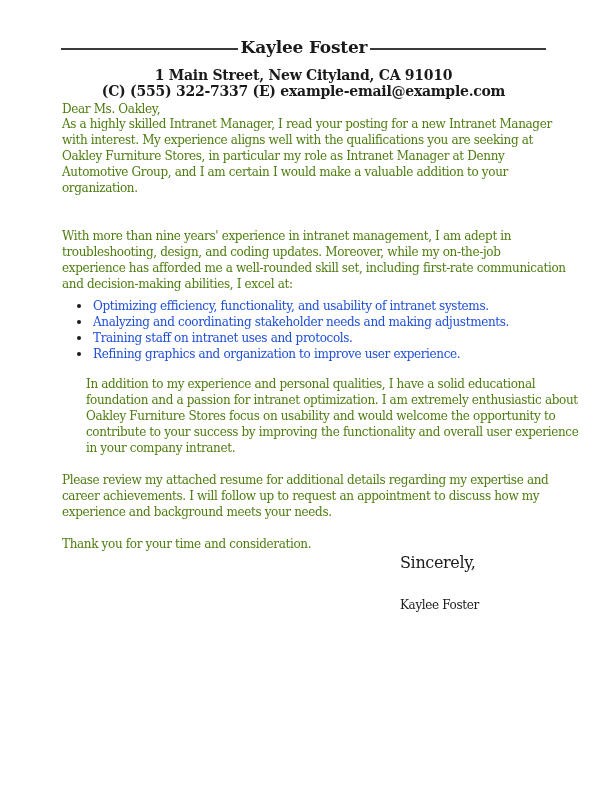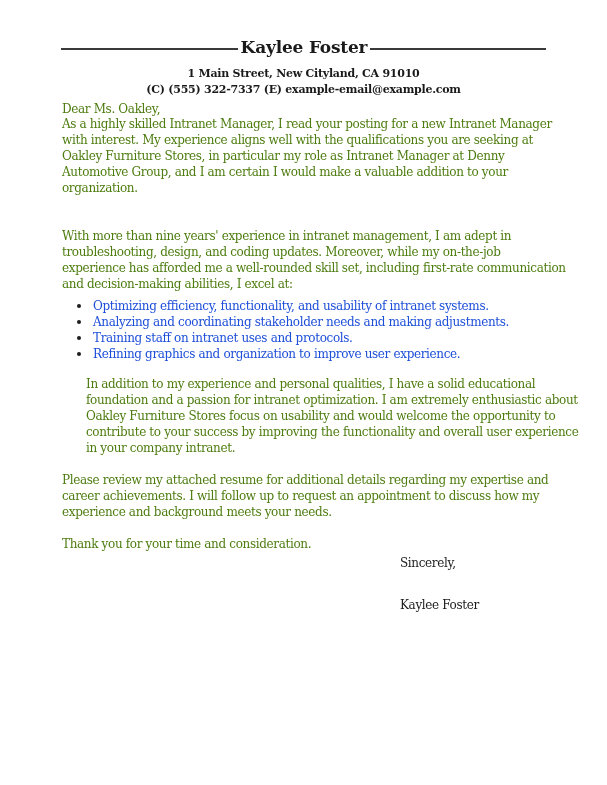--- a/index.html
+++ b/index.html
@@ -37,21 +37,21 @@
       font-size: 17px;
       font-weight: bold;
       letter-spacing: -0.2px;
       color: #1a1a1a;
     }
     .contact {
       position: absolute;
       left: 0;
       width: 607px;
       text-align: center;
-      font-size: 11px;
+      font-size: 14px;
       font-weight: bold;
       color: #1a1a1a;
       letter-spacing: -0.25px;
     }
     .contact-1 { top: 67px; }
     .contact-2 { top: 83px; }
     .body-text {
       position: absolute;
       left: 62px;
       width: 500px;
@@ -91,21 +91,21 @@
       border-radius: 50%;
       background: #1c1c1c;
     }
     .para-3 { top: 376px; margin-left: 24px; }
     .para-4 { top: 472px; }
     .closing-thanks { top: 536px; }
     .sign-off {
       position: absolute;
       left: 400px;
       top: 555px;
-      font-size: 12px;
+      font-size: 16px;
       line-height: 16px;
       letter-spacing: -0.35px;
     }
     .signature {
       position: absolute;
       left: 400px;
       top: 597px;
       font-size: 12px;
       line-height: 16px;
       letter-spacing: -0.35px;

